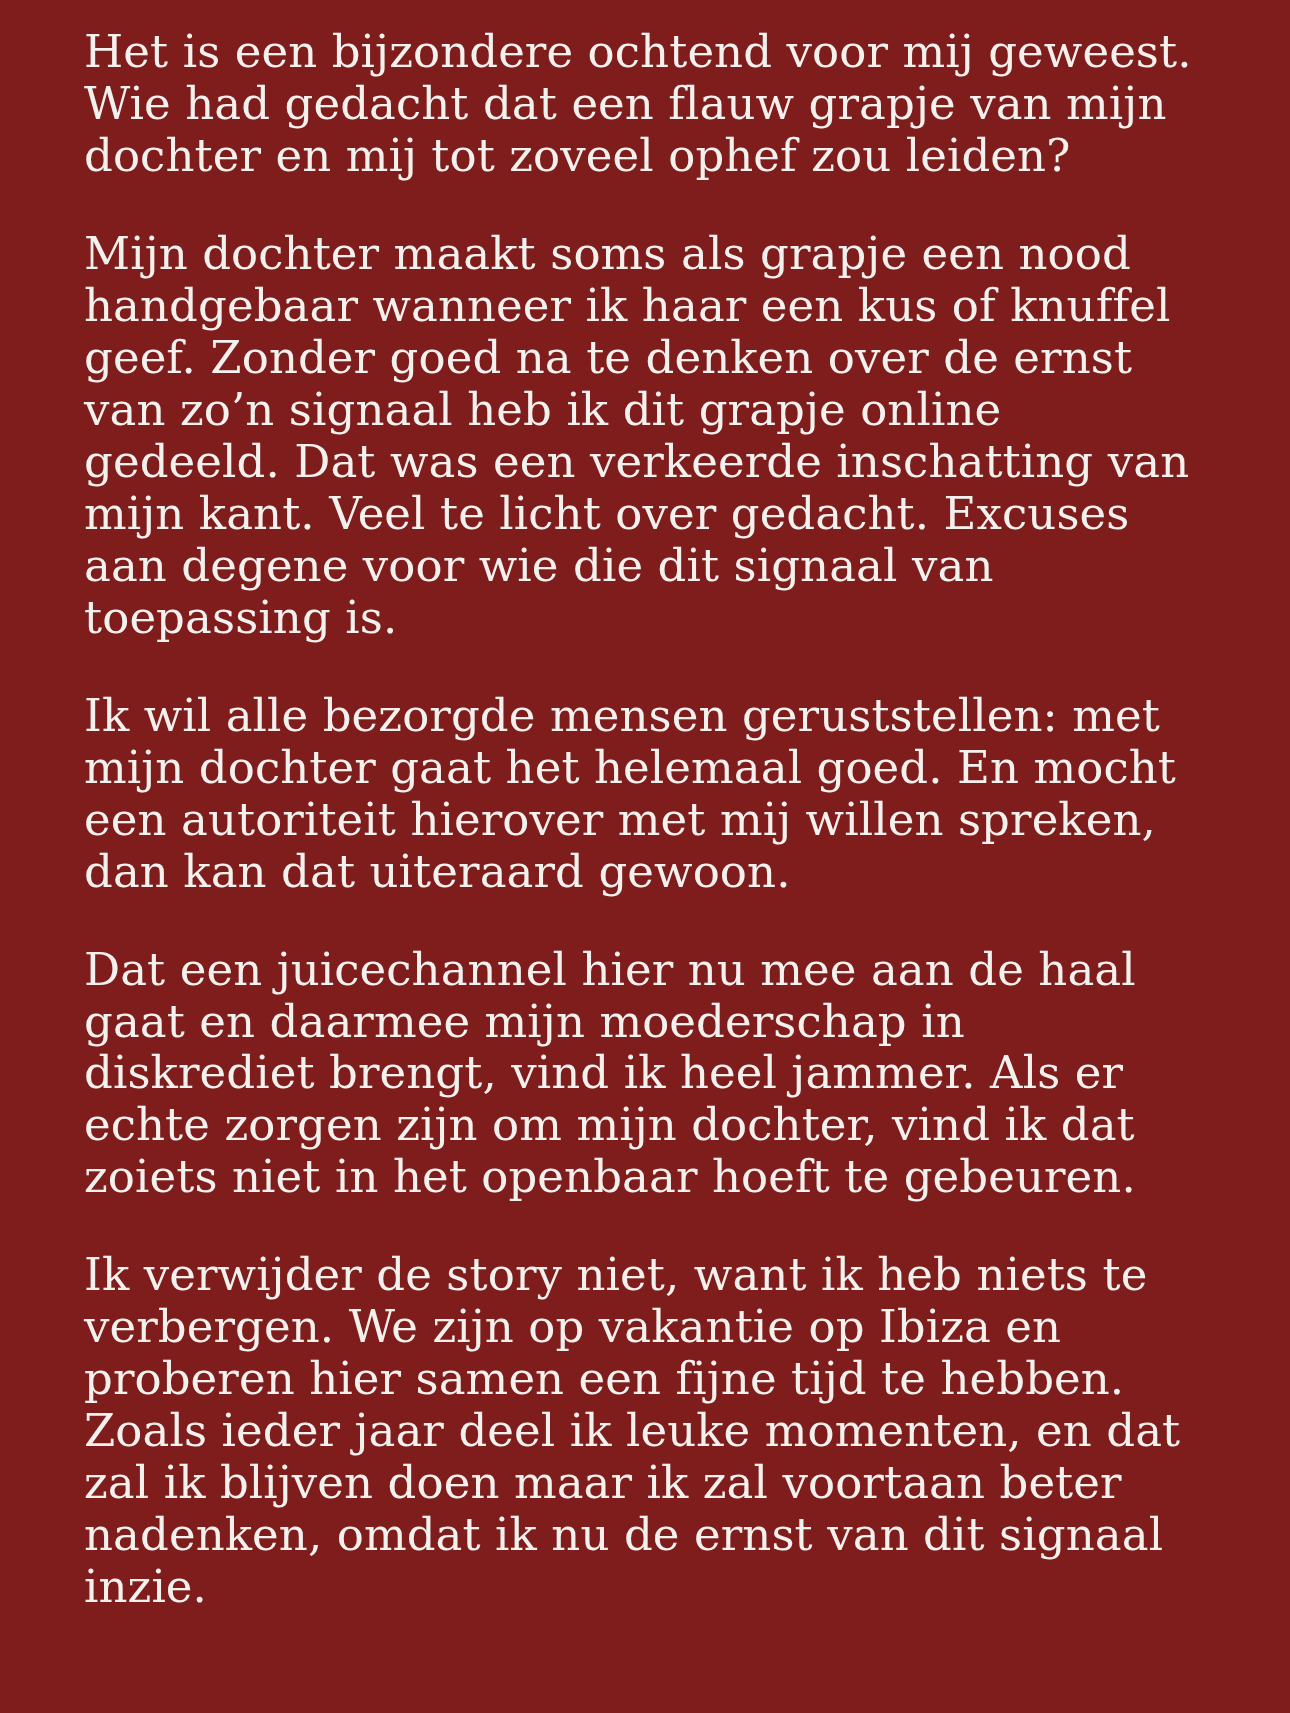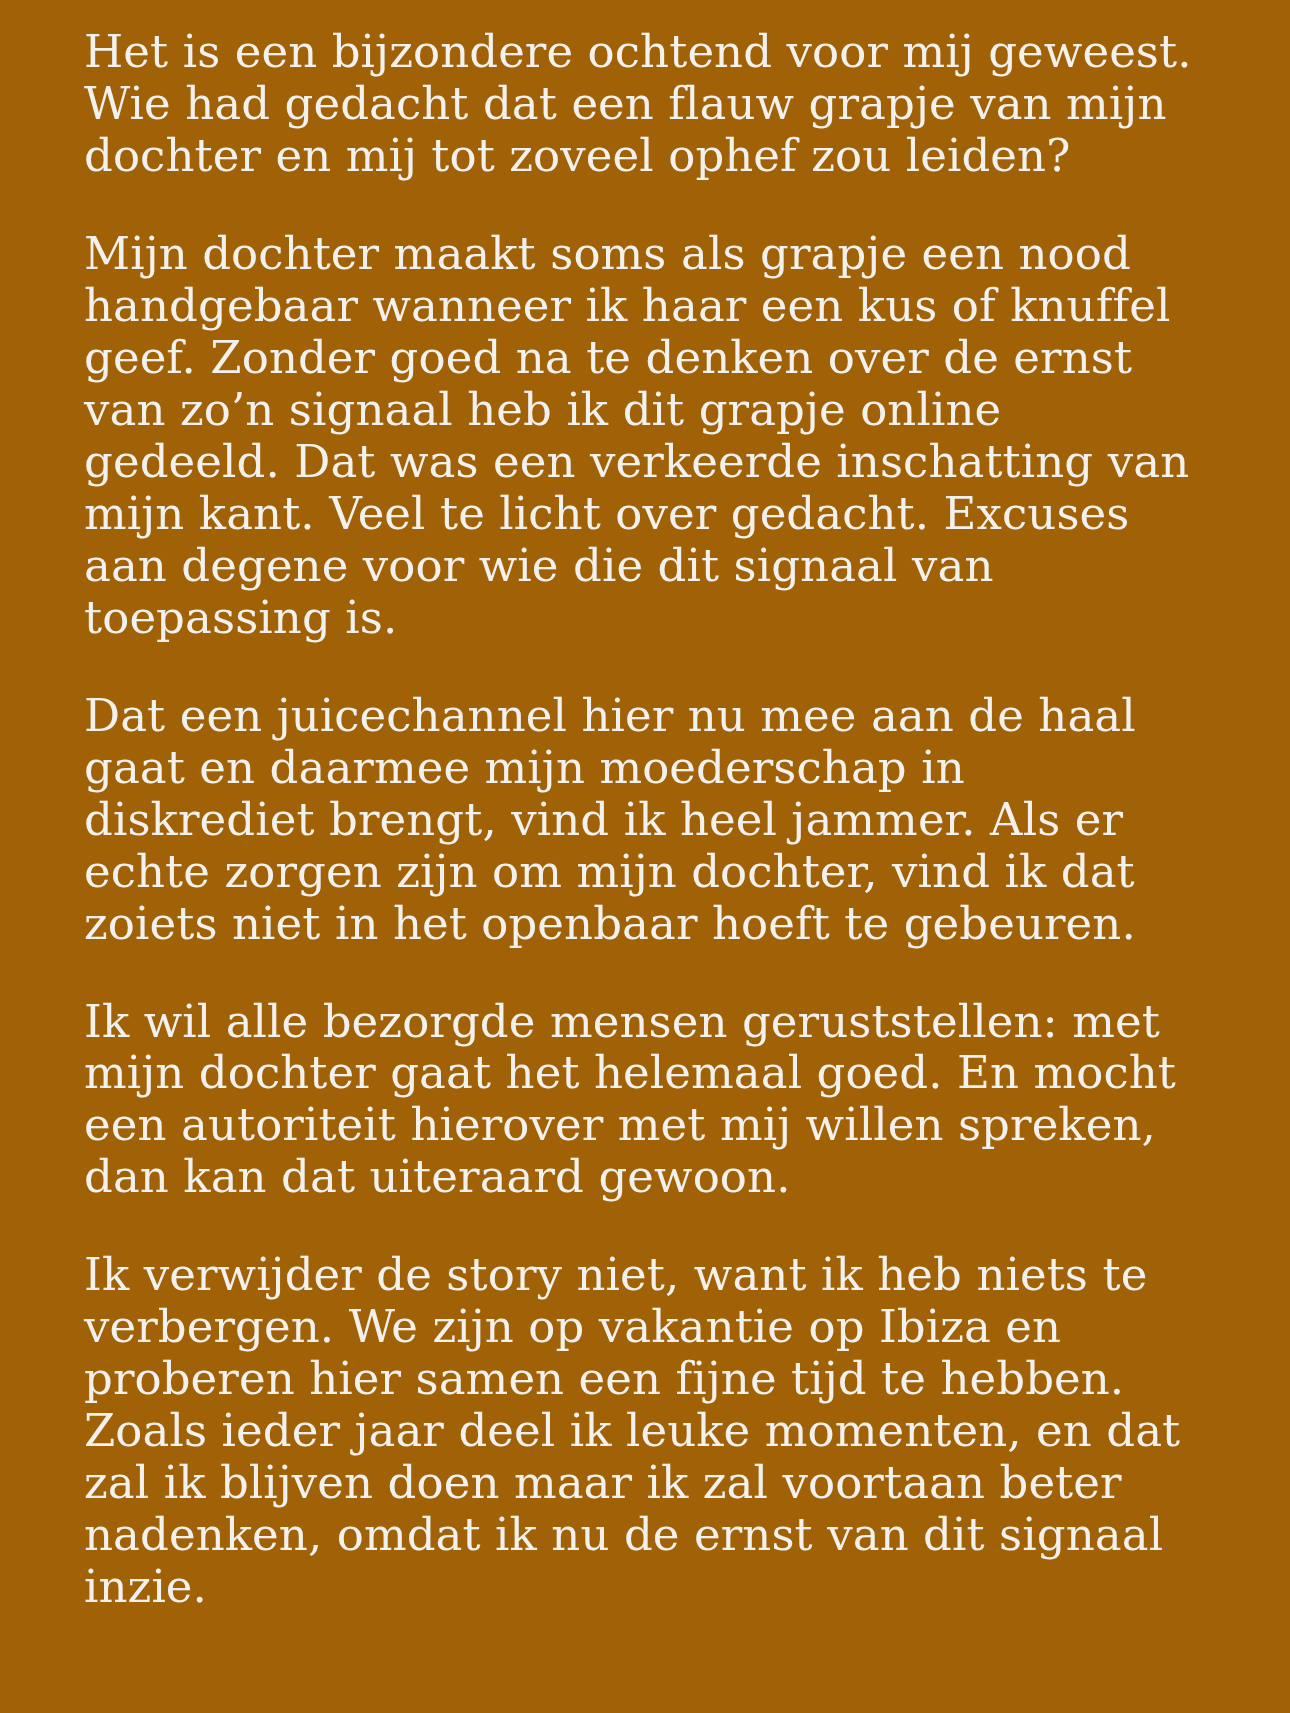--- a/index.html
+++ b/index.html
@@ -12,21 +12,21 @@
     width: 1290px;
     min-height: 1713px;
     background: #000000;
     font-family: "DejaVu Serif", "Liberation Serif", serif;
     -webkit-font-smoothing: antialiased;
   }
   .statement-card {
     box-sizing: border-box;
     width: 1290px;
     min-height: 1713px;
-    background: #a16207;
+    background: #7f1d1d;
     padding: 26px 90px 30px 84px;
   }
   .statement-body {
     color: #f2f1ee;
     font-size: 45px;
     line-height: 1.155;
     letter-spacing: 0.1px;
     font-weight: 400;
   }
   .paragraph {
@@ -37,17 +37,17 @@
     margin-bottom: 8px;
   }
 </style>
 </head>
 <body>
 
 <div class="statement-card">
   <div class="statement-body">
     <p class="paragraph">Het is een bijzondere ochtend voor mij geweest. Wie had gedacht dat een flauw grapje van mijn dochter en mij tot zoveel ophef zou leiden?</p>
     <p class="paragraph">Mijn dochter maakt soms als grapje een nood handgebaar wanneer ik haar een kus of knuffel geef. Zonder goed na te denken over de ernst van zo’n signaal heb ik dit grapje online gedeeld. Dat was een verkeerde inschatting van mijn kant. Veel te licht over gedacht. Excuses aan degene voor wie die dit signaal van toepassing is.</p>
+    <p class="paragraph">Ik wil alle bezorgde mensen geruststellen: met mijn dochter gaat het helemaal goed. En mocht een autoriteit hierover met mij willen spreken, dan kan dat uiteraard gewoon.</p>
     <p class="paragraph">Dat een juicechannel hier nu mee aan de haal gaat en daarmee mijn moederschap in diskrediet brengt, vind ik heel jammer. Als er echte zorgen zijn om mijn dochter, vind ik dat zoiets niet in het openbaar hoeft te gebeuren.</p>
-    <p class="paragraph">Ik wil alle bezorgde mensen geruststellen: met mijn dochter gaat het helemaal goed. En mocht een autoriteit hierover met mij willen spreken, dan kan dat uiteraard gewoon.</p>
     <p class="paragraph">Ik verwijder de story niet, want ik heb niets te verbergen. We zijn op vakantie op Ibiza en proberen hier samen een fijne tijd te hebben. Zoals ieder jaar deel ik leuke momenten, en dat zal ik blijven doen maar ik zal voortaan beter nadenken, omdat ik nu de ernst van dit signaal inzie.</p>
   </div>
 </div>
 
 </body></html>

